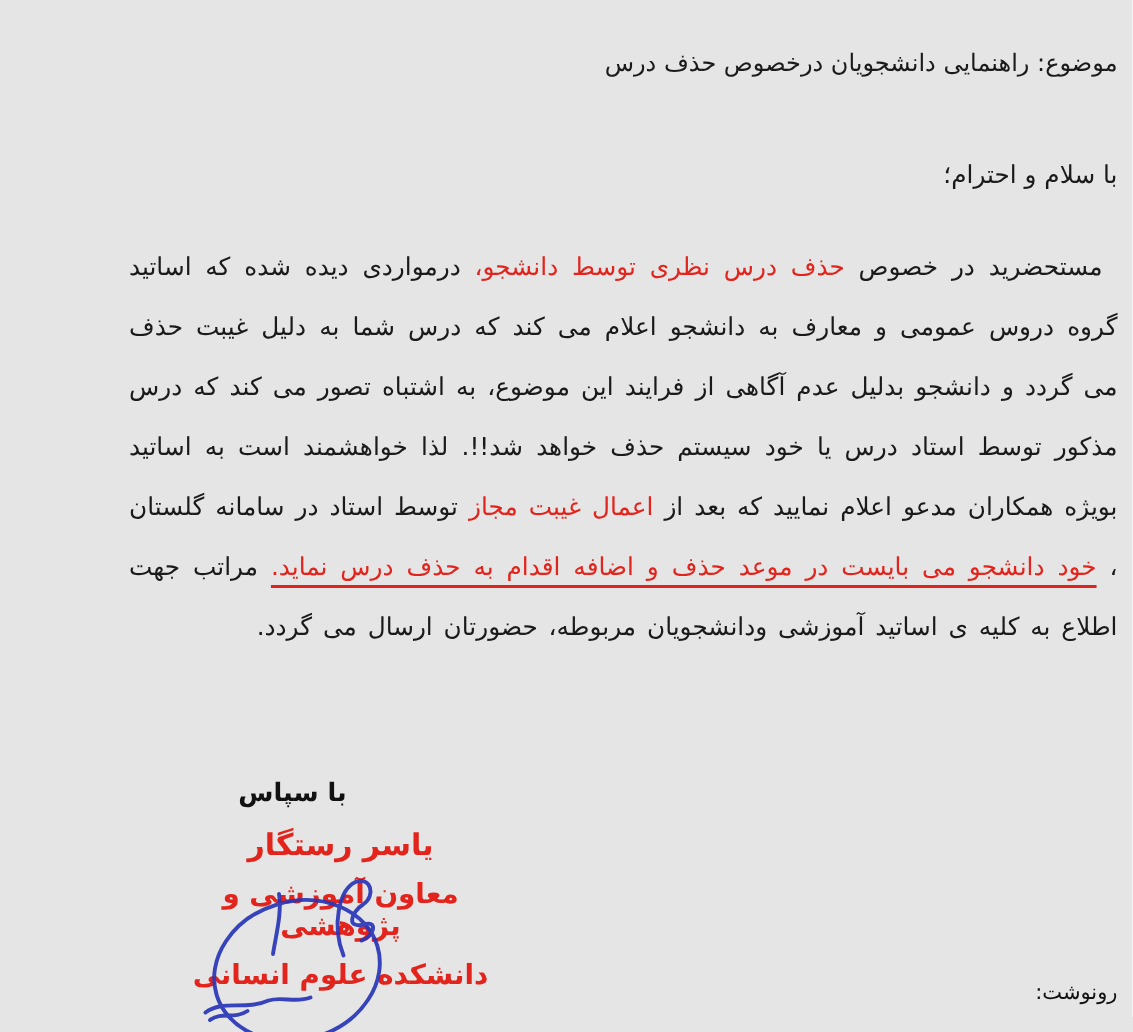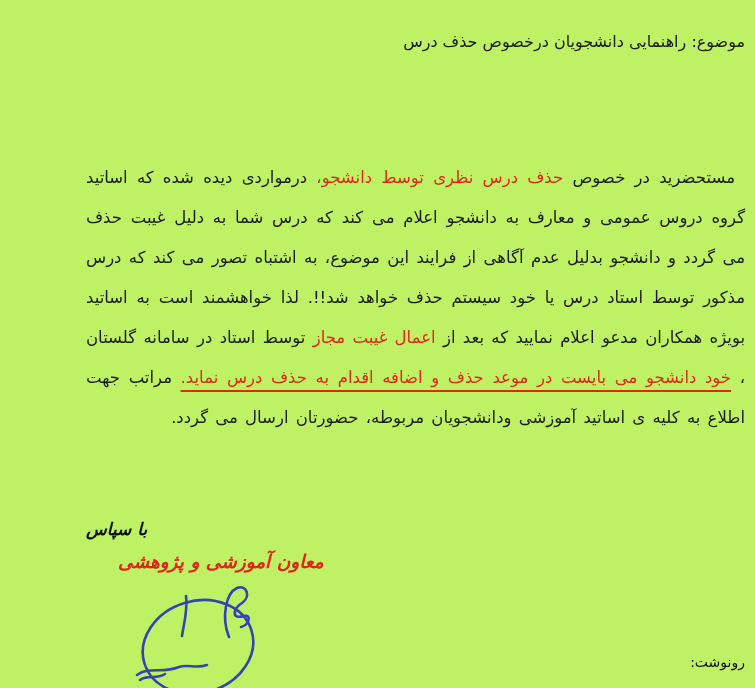--- a/index.html
+++ b/index.html
@@ -1,19 +1,19 @@
 <!DOCTYPE html>
 <html lang="fa" dir="rtl"><head>
 <meta charset="utf-8">
 <style>
   html,body{margin:0;padding:0;background:#ffffff;}
   .page{
     position:relative;
     width:755px;height:688px;
-    background:#bef264;
+    background:#e5e5e5;
     overflow:hidden;
     font-family:"DejaVu Sans", sans-serif;
     direction:rtl;
     color:#1a1a1a;
   }
   .subject{
     position:absolute;top:32px;right:10px;
     font-size:16px;letter-spacing:0;
     white-space:nowrap;
   }
@@ -33,22 +33,21 @@
   .seg-red-underline{
     color:#e2241c;
     text-decoration:underline;
     text-decoration-color:#e2241c;
     text-decoration-thickness:1.5px;
     text-underline-offset:7px;
     margin-top:16px;
   }
   .signature{
     position:absolute;top:519px;left:118px;width:218px;
-    text-align:left;
-    font-style:italic;
+    text-align:center;
   }
   .sig-thanks{
     font-size:17px;font-weight:bold;color:#111111;
     transform:translateX(-32px); 
     margin-bottom:12px;
   }
   .sig-name{
     font-size:20px;font-weight:bold;color:#e2241c;
     margin-bottom:11px;
   }
@@ -65,26 +64,29 @@
     font-size:14px;font-weight:normal;color:#111111;
   }
 </style>
 </head>
 <body>
 
 <div class="page">
 
   <div class="subject">موضوع: راهنمایی دانشجویان درخصوص حذف درس</div>
 
+  <div class="greeting">با سلام و احترام؛</div>
 
   <div class="body-paragraph"><span class="seg-black">مستحضرید در خصوص </span><span class="seg-red">حذف درس نظری توسط دانشجو،</span><span class="seg-black"> درمواردی دیده شده که اساتید گروه دروس عمومی و معارف به دانشجو اعلام می کند که درس شما به دلیل غیبت حذف می گردد و دانشجو بدلیل عدم آگاهی از فرایند این موضوع، به اشتباه تصور می کند که درس مذکور توسط استاد درس یا خود سیستم حذف خواهد شد!!. لذا خواهشمند است به اساتید بویژه همکاران مدعو اعلام نمایید که بعد از </span><span class="seg-red">اعمال غیبت مجاز</span><span class="seg-black"> توسط استاد در سامانه گلستان ، </span><span class="seg-red-underline">خود دانشجو می بایست در موعد حذف و اضافه اقدام به حذف درس نماید.</span><span class="seg-black"> مراتب جهت اطلاع به کلیه ی اساتید آموزشی ودانشجویان مربوطه، حضورتان ارسال می گردد.</span></div>
 
   <div class="signature">
     <div class="sig-thanks">با سپاس</div>
+    <div class="sig-name">یاسر رستگار</div>
     <div class="sig-title">معاون آموزشی و پژوهشی</div>
+    <div class="sig-title">دانشکده علوم انسانی</div>
 
     <svg class="sig-stamp" width="210" height="140" viewBox="0 0 210 140">
       <g fill="none" stroke="#2936b8" stroke-width="2.6" stroke-linecap="round" opacity="0.92">
 
         <ellipse cx="73" cy="76" rx="56" ry="46" transform="rotate(-17 73 76)"></ellipse>
 
         <path d="M 104 66 C 96 46, 101 22, 112 17 C 122 13, 126 26, 117 32 C 109 37, 105 49, 119 45 C 127 43, 124 54, 116 56"></path>
 
         <path d="M 61 25 C 63 38, 59 52, 57 65"></path>
 

